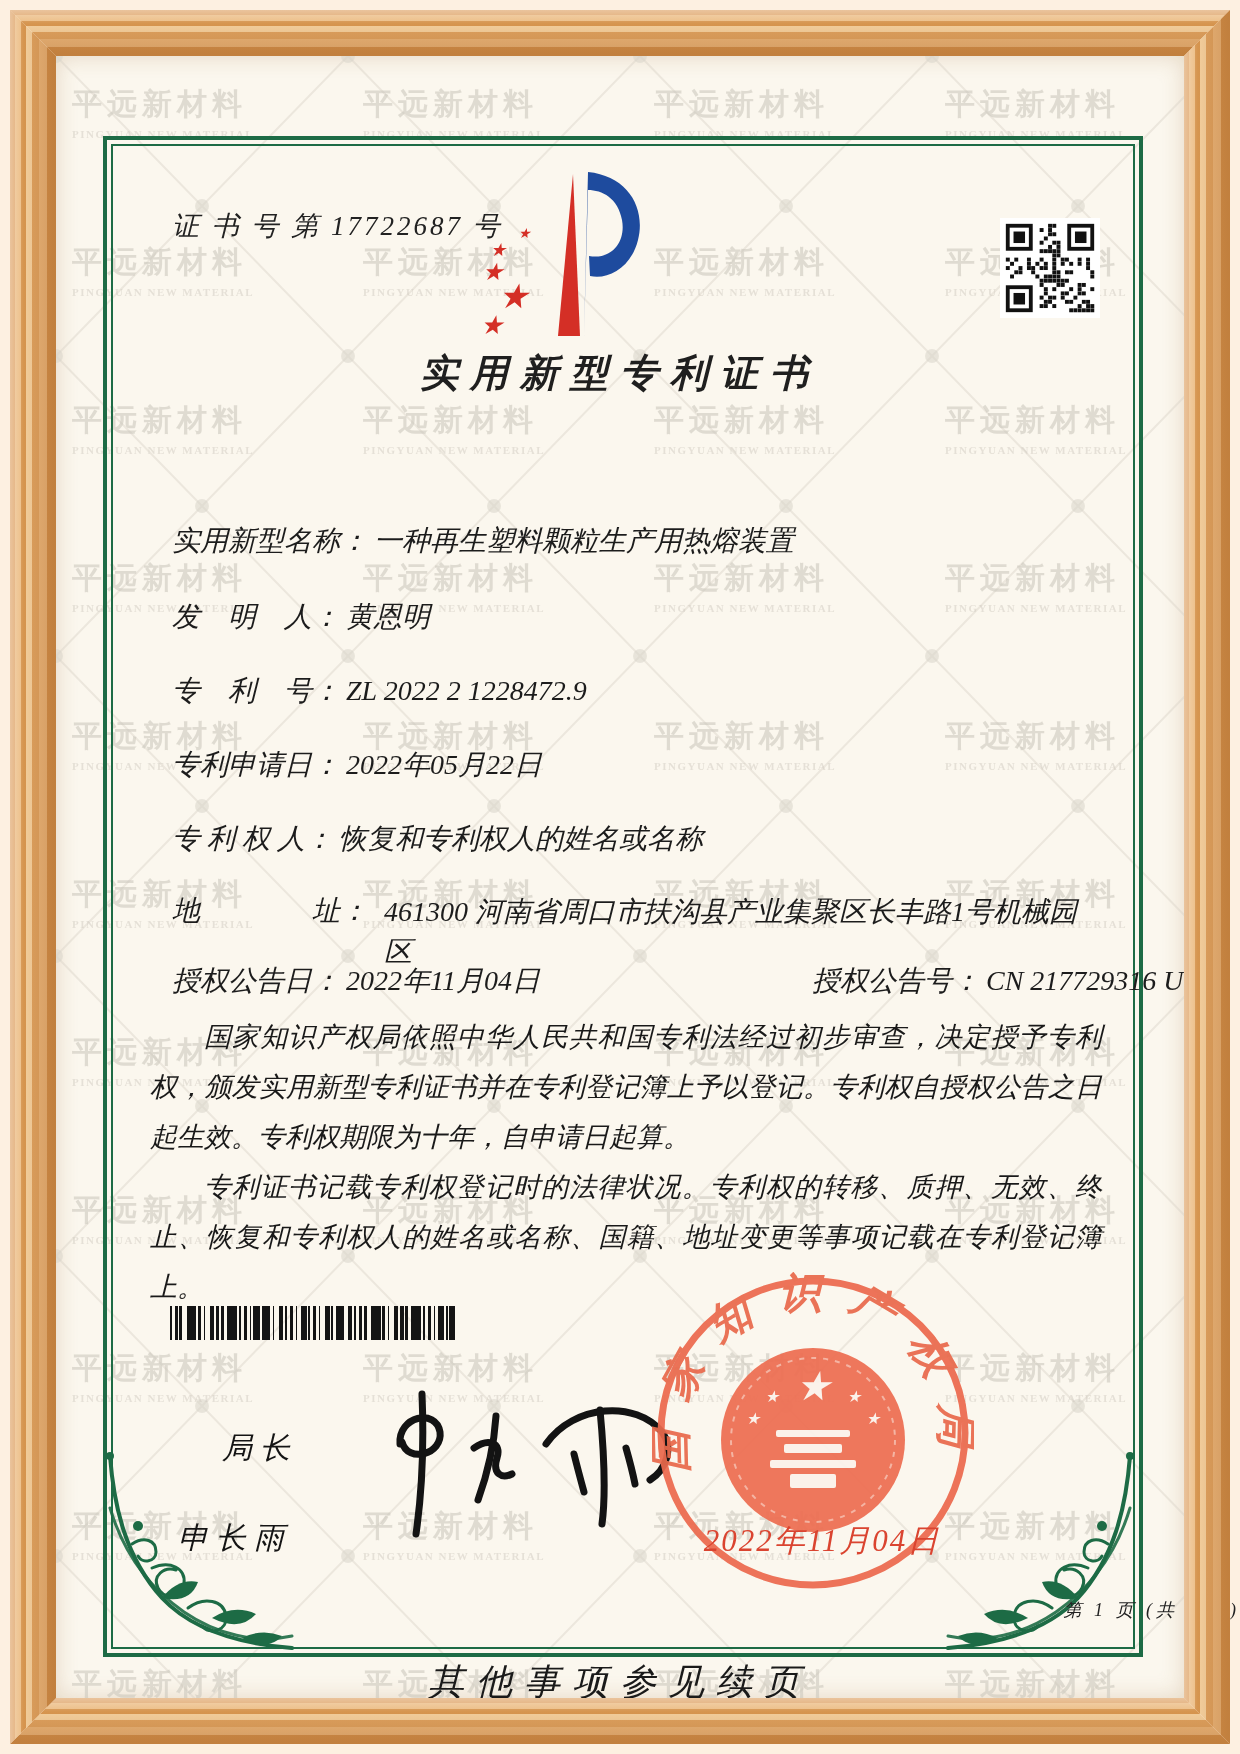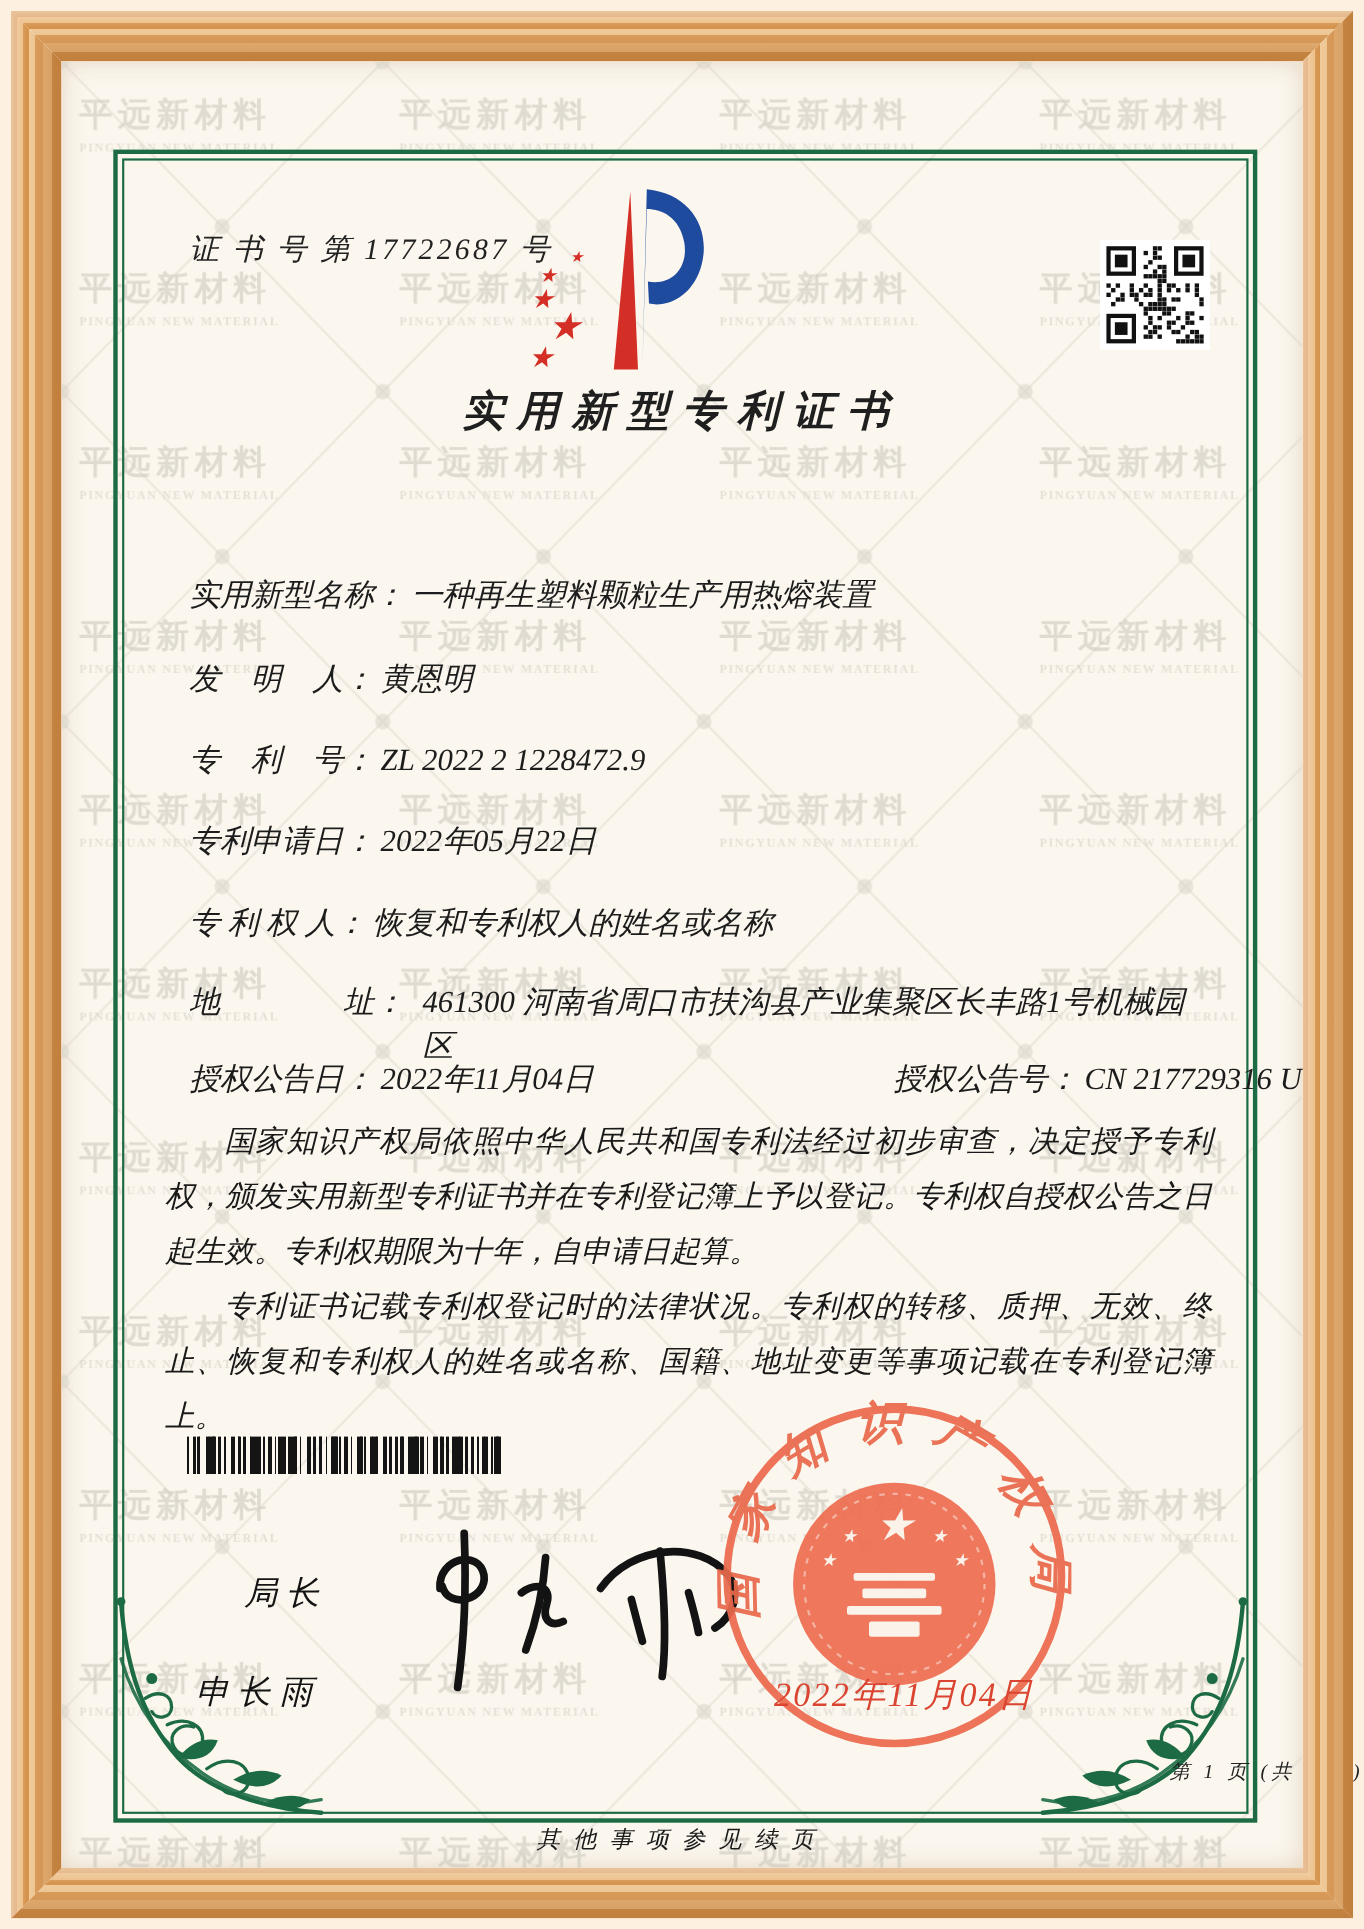--- a/index.html
+++ b/index.html
@@ -69,21 +69,21 @@
   .director-title{position:absolute;left:178px;top:1428px;font-size:30px;color:#141414;letter-spacing:8px;margin-left:44px;}
   .director-name{position:absolute;left:178px;top:1482px;font-size:30px;color:#141414;letter-spacing:8px;margin-top:36px;}
   .signature{position:absolute;left:378px;top:1382px;width:300px;height:160px;}
 
   .seal{position:absolute;left:652px;top:1272px;width:322px;height:322px;opacity:.93;}
   .seal-date{position:absolute;left:692px;top:1520px;width:260px;text-align:center;font-size:31px;
     color:#da4430;letter-spacing:2px;font-weight:500;}
 
   .page-footer{position:absolute;left:0;right:0;top:1598px;text-align:right;font-size:18px;
     letter-spacing:4px;color:#222;}
-  .cont-note{position:absolute;left:0;right:0;top:1658px;text-align:center;font-size:21px;
+  .cont-note{position:absolute;left:0;right:0;top:1658px;text-align:center;font-size:36px;
     letter-spacing:12px;color:#1a1a1a;z-index:6;}
 </style>
 </head>
 <body>
 
 <div class="page">
 
   <div class="wood top"></div>
   <div class="wood bottom"></div>
   <div class="wood left"></div>

